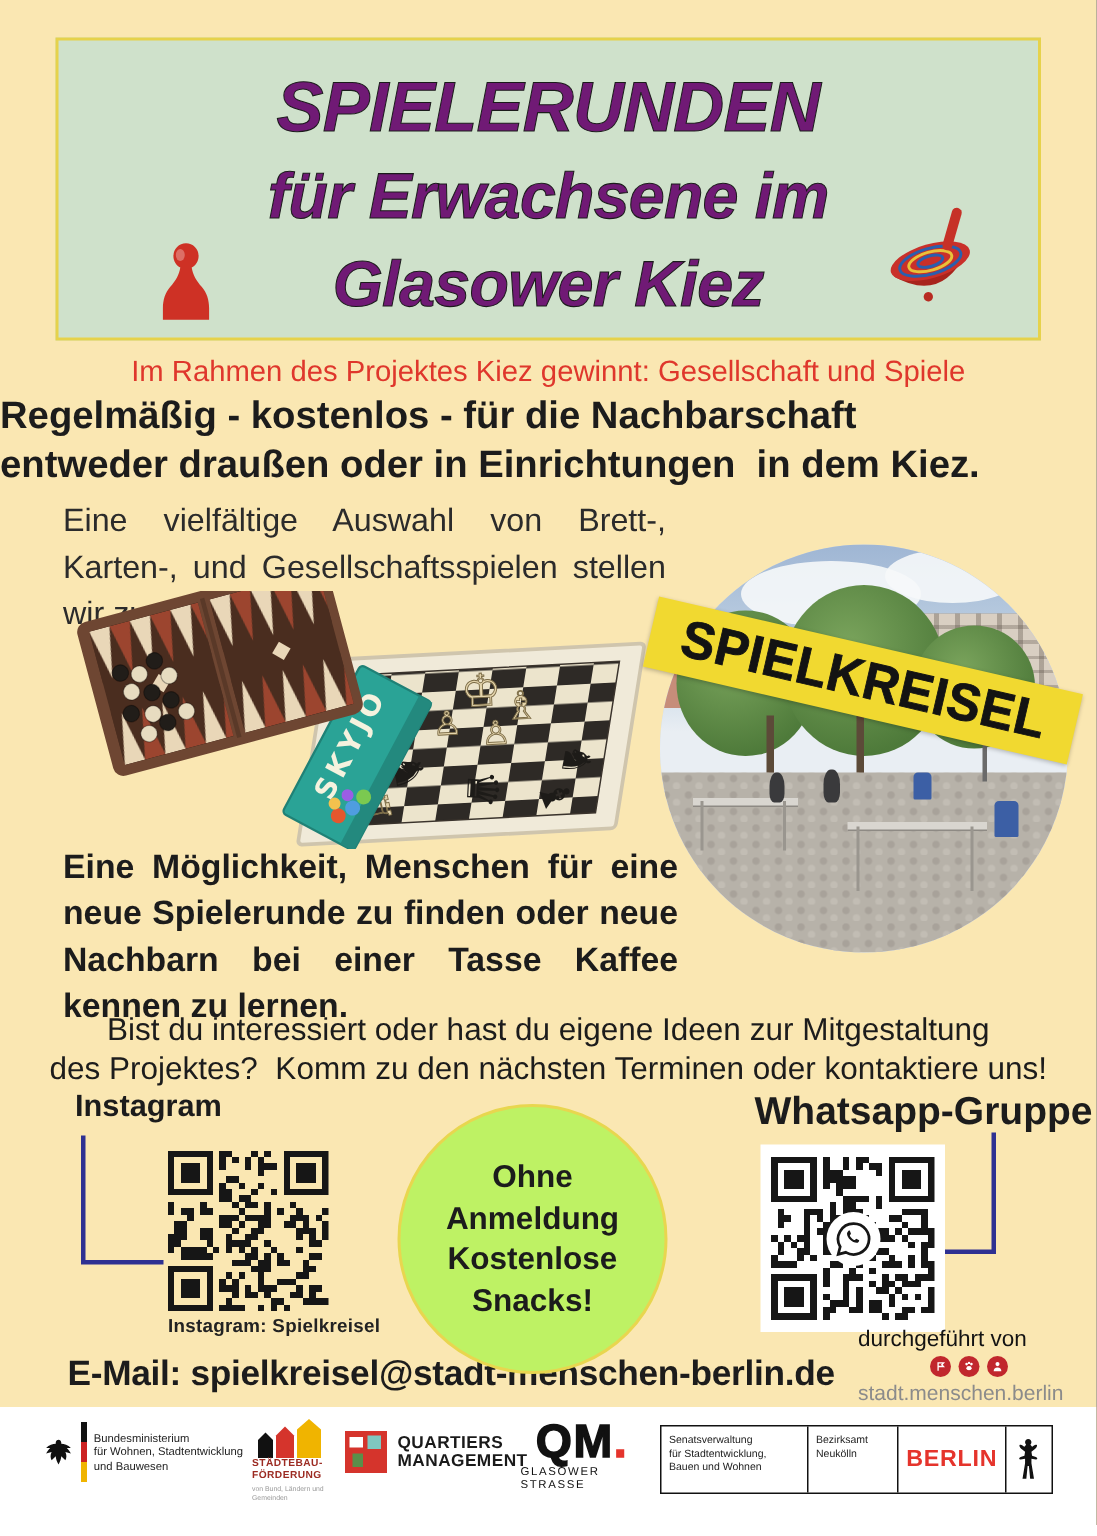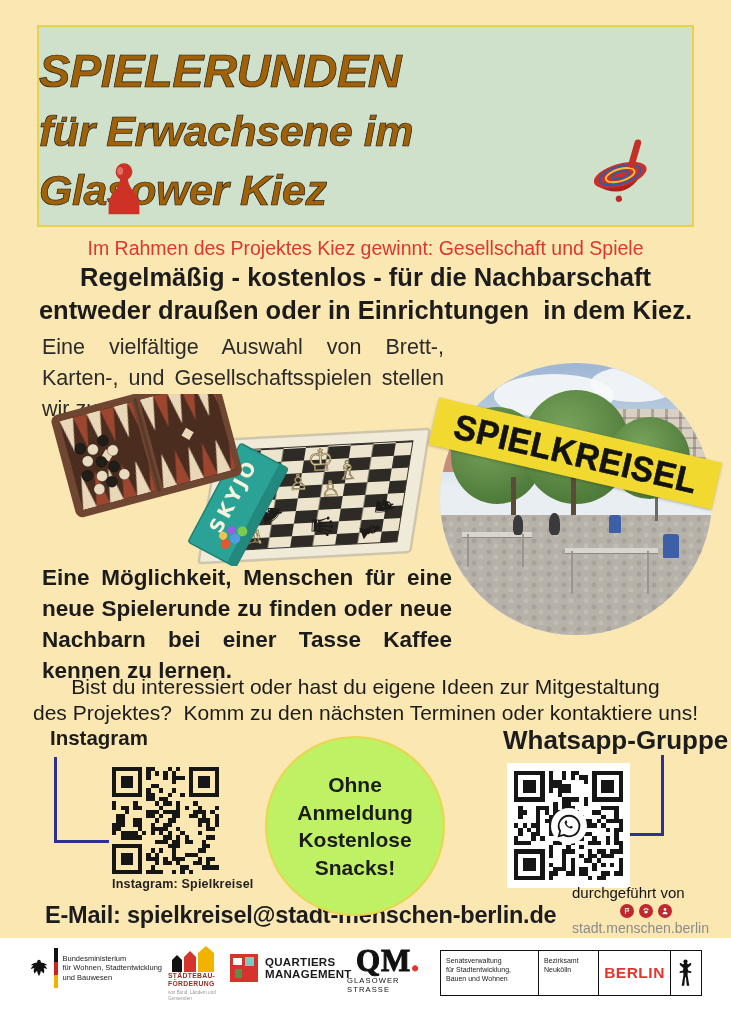--- a/index.html
+++ b/index.html
@@ -2,31 +2,31 @@
 <html><head>
 <meta charset="utf-8">
 <style>
   html,body{margin:0;padding:0;background:#888;}
   .page{position:relative;width:731px;height:1024px;background:#fae7b2;overflow:hidden;
         font-family:"Liberation Sans",sans-serif;color:#1c1c1c;}
 
   
   .header-box{position:absolute;left:37px;top:25px;width:653px;height:198px;
               background:#cfe1cb;border:2px solid #e6d24b;}
-  .title{ text-align:left;font-style:italic;font-weight:bold;color:#a16207;
+  .title{ text-align:center;font-style:italic;font-weight:bold;color:#701a75;
           -webkit-text-stroke:0.7px #1b1b1b;letter-spacing:-0.5px;}
   .t1{font-size:47px;margin-top:16px;}
   .t2{font-size:43px;margin-top:9px;}
   .t3{font-size:43px;margin-top:10px;}
   .pawn{position:absolute;left:66px;bottom:6px;}
   .spintop{position:absolute;right:32px;bottom:8px;}
 
   .kicker{position:absolute;left:0;top:237px;width:100%;text-align:center;
           color:#df372c;font-weight:normal;font-size:19.5px;}
-  .lead{position:absolute;left:0;top:261px;width:100%;text-align:center;
+  .lead{position:absolute;left:0;top:261px;width:100%;
         font-weight:bold;font-size:25.5px;line-height:33px;}
   .lead div{white-space:pre-wrap;}
 
   .para1{position:absolute;left:42px;top:332px;width:402px;margin:0;
          font-size:21.5px;line-height:31px;text-align:justify;color:#2b2b2b;}
 
   .games{position:absolute;left:40px;top:394px;}
   .games text{font-family:"DejaVu Sans",sans-serif;}
 
   .photo-circle{position:absolute;left:440px;top:363px;width:272px;height:272px;
@@ -103,21 +103,21 @@
      background:linear-gradient(#111 0 34%,#cc2222 34% 67%,#f0b400 67% 100%);}
   .bund-text{font-size:7.5px;line-height:9.5px;color:#222;}
   .lg-stb{left:168px;top:7px;flex-direction:column;align-items:flex-start;width:56px;}
   .stb-txt{font-size:6.8px;line-height:8px;font-weight:bold;color:#9c2b22;letter-spacing:.3px;}
   .stb-small{font-size:4.6px;line-height:5.5px;color:#999;margin-top:2px;width:48px;}
   .lg-qmg{left:230px;top:16px;}
   .qmg-sq{width:28px;height:28px;background:#d5342c;position:relative;margin-right:7px;}
   .qmg-sq i{position:absolute;background:#fff;}
   .qmg-txt{font-size:11.5px;line-height:12.5px;font-weight:bold;letter-spacing:.3px;color:#1a1a1a;}
   .lg-qm{left:347px;top:8px;flex-direction:column;width:82px;}
-  .qm-big{font-size:31px;font-weight:bold;letter-spacing:1px;line-height:30px;color:#111;font-family:Liberation Serif, serif;
+  .qm-big{font-size:31px;font-weight:bold;letter-spacing:1px;line-height:30px;color:#111;
           -webkit-text-stroke:1px #111;}
   .qm-big .dot{color:#e5342c;-webkit-text-stroke:1px #e5342c;}
   .qm-sub{font-size:7.6px;letter-spacing:1.1px;color:#111;margin-top:0;}
   .senate{position:absolute;left:440px;top:12px;width:262px;height:46px;
           border:1.5px solid #111;display:flex;background:#fff;}
   .sen-c{padding:5px 5px;font-size:7px;line-height:9px;color:#222;}
   .sen-c1{width:97px;}
   .sen-c2{width:60px;border-left:1.5px solid #111;}
   .sen-c3{width:72px;border-left:1.5px solid #111;display:flex;align-items:center;
           justify-content:center;color:#e5342c;font-weight:bold;font-size:15.5px;letter-spacing:.5px;}

